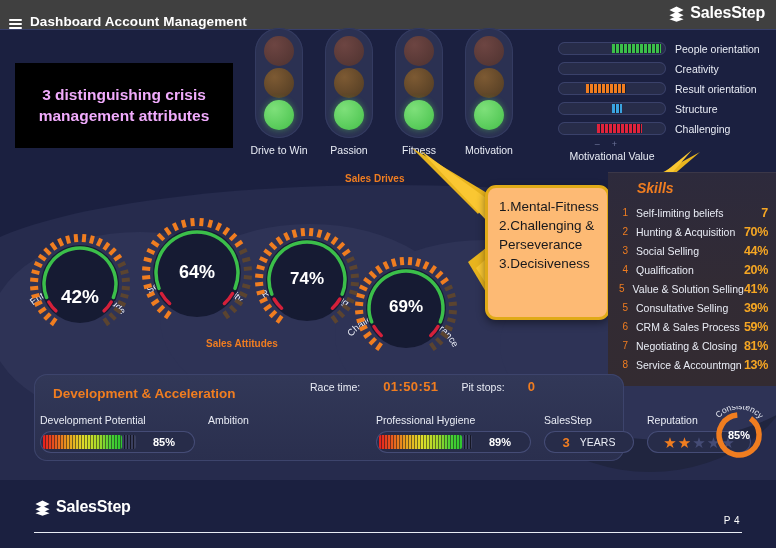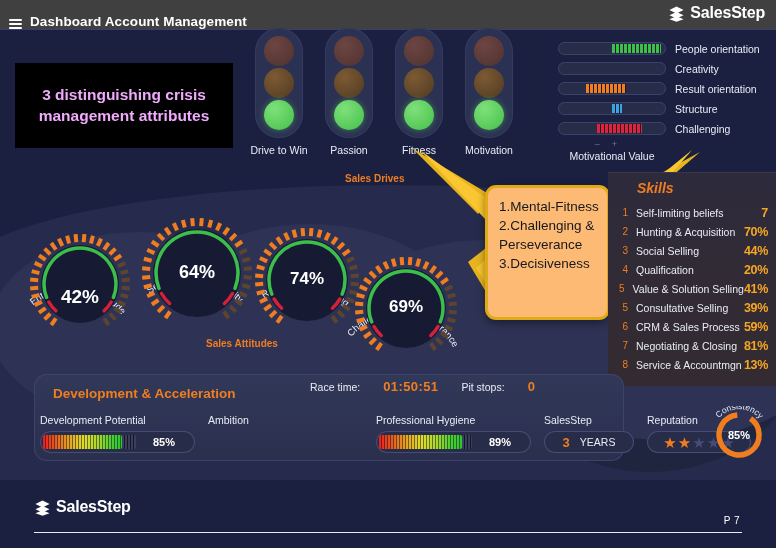--- a/index.html
+++ b/index.html
@@ -583,16 +583,16 @@
   <div id="footer">
     <div class="brand">
       <svg class="layers" viewBox="0 0 24 24">
         <path d="M12 2 L22 7 L12 12 L2 7 Z" fill="#fff"></path>
         <path d="M12 10 L22 14.5 L12 19 L2 14.5 Z" fill="#fff"></path>
         <path d="M12 16 L22 20 L12 23.5 L2 20 Z" fill="#fff"></path>
       </svg>
       <span class="txt">SalesStep</span>
     </div>
     <div class="rule"></div>
-    <div class="page">P 7</div>
+    <div class="page">P 4</div>
   </div>
 
 </div>
 
 </body></html>

